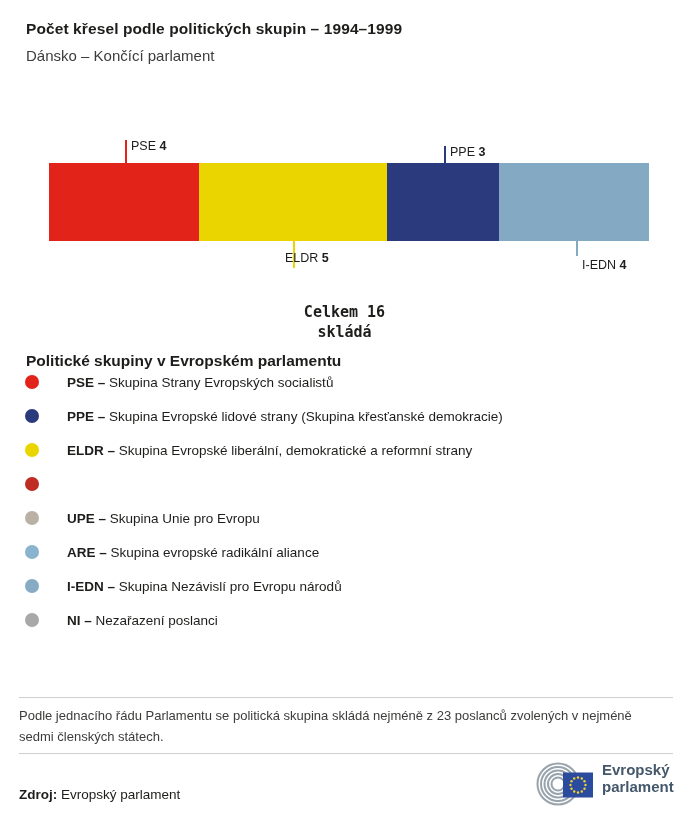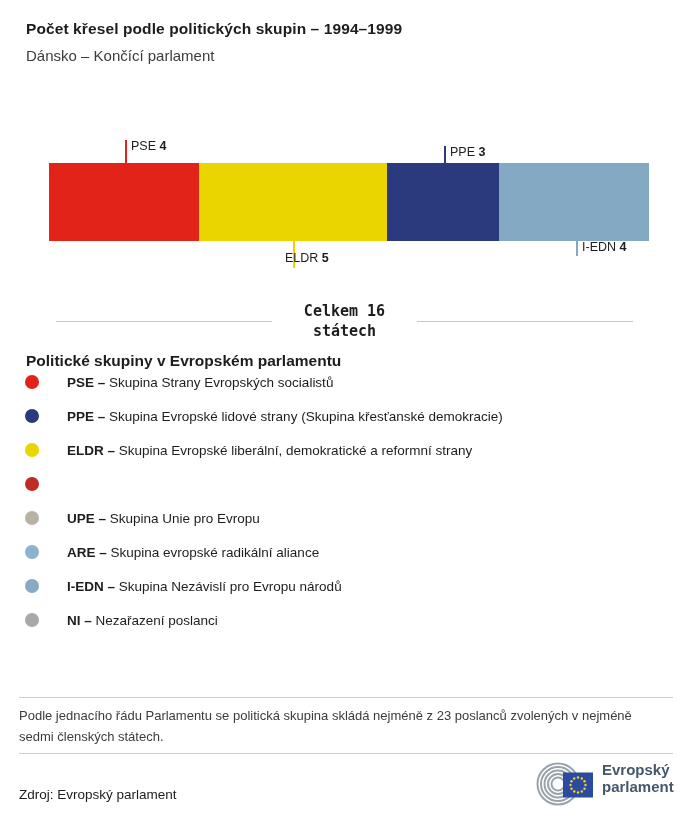--- a/index.html
+++ b/index.html
@@ -20,24 +20,24 @@
   .tick{position:absolute;width:2px;}
   .tick-pse{left:125px;top:140px;height:23px;background:#e2231a;}
   .tick-ppe{left:444px;top:146px;height:17px;background:#2a3a7d;}
   .tick-eldr{left:293px;top:241px;height:27px;background:#ead500;}
   .tick-iedn{left:576px;top:241px;height:15px;background:#84a9c2;}
   .callout-label{position:absolute;font-size:12.5px;color:#1d1d1b;white-space:nowrap;}
   .callout-label b{font-weight:700;}
   .lbl-pse{left:131px;top:139px;}
   .lbl-ppe{left:450px;top:145px;}
   .lbl-eldr{left:285px;top:251px;}
-  .lbl-iedn{left:582px;top:240px;}
+  .lbl-iedn{left:582px;top:258px;}
 
   
-  .total-row{position:absolute;left:56px;top:301px;width:577px;display:flex;align-items:center;}
+  .total-row{position:absolute;left:56px;top:301px;width:577px;display:flex;align-items:center;flex-direction:column;}
   .total-rule{flex:1;height:0;border-top:1px solid #c8c8c8;}
   .total-text{
     width:145px;text-align:center;font-family:"DejaVu Sans Mono", monospace;
     font-weight:700;font-size:15px;line-height:20px;color:#1d1d1b;
   }
 
   
   .legend-heading{position:absolute;left:26px;top:352px;font-size:15.5px;font-weight:700;}
   .legend-list{position:absolute;left:25px;top:365px;right:20px;}
   .leg-row{height:34px;display:flex;align-items:center;}
@@ -46,21 +46,21 @@
   .leg-text b{font-weight:700;}
 
   
   .rule{position:absolute;left:19px;width:654px;height:0;border-top:1px solid #cfcfcf;}
   .rule-top{top:697px;}
   .rule-bottom{top:753px;}
   .footnote{position:absolute;left:19px;top:705px;width:625px;font-size:13px;line-height:21px;color:#3c3c3b;}
 
   
   .source{position:absolute;left:19px;top:787px;font-size:13.5px;color:#1d1d1b;}
-  .source b{font-weight:400;}
+  .source b{font-weight:700;}
   .logo{position:absolute;left:528px;top:761px;display:flex;align-items:flex-start;}
   .logo-text{font-size:15px;line-height:17px;font-weight:700;color:#44576b;margin-left:8px;}
 </style>
 </head>
 <body>
 
 <div class="header">
   <div class="title">Počet křesel podle politických skupin – 1994–1999</div>
   <div class="subtitle">Dánsko – Končící parlament</div>
 </div>
@@ -81,21 +81,21 @@
 <div class="tick tick-eldr"></div>
 <div class="callout-label lbl-eldr"><span>ELDR</span> <b>5</b></div>
 
 <div class="tick tick-iedn"></div>
 <div class="callout-label lbl-iedn"><span>I-EDN</span> <b>4</b></div>
 
 <div class="total-row">
   <div class="total-rule"></div>
   <div class="total-text">
     <div>Celkem 16</div>
-    <div>státech</div>
+    <div>skládá</div>
   </div>
   <div class="total-rule"></div>
 </div>
 
 <div class="legend-heading">Politické skupiny v Evropském parlamentu</div>
 <div class="legend-list">
     <div class="leg-row">
       <span class="leg-dot" style="background: rgb(226, 35, 26);"></span>
       <span class="leg-text"><b>PSE – </b>Skupina Strany Evropských socialistů</span>
     </div>

